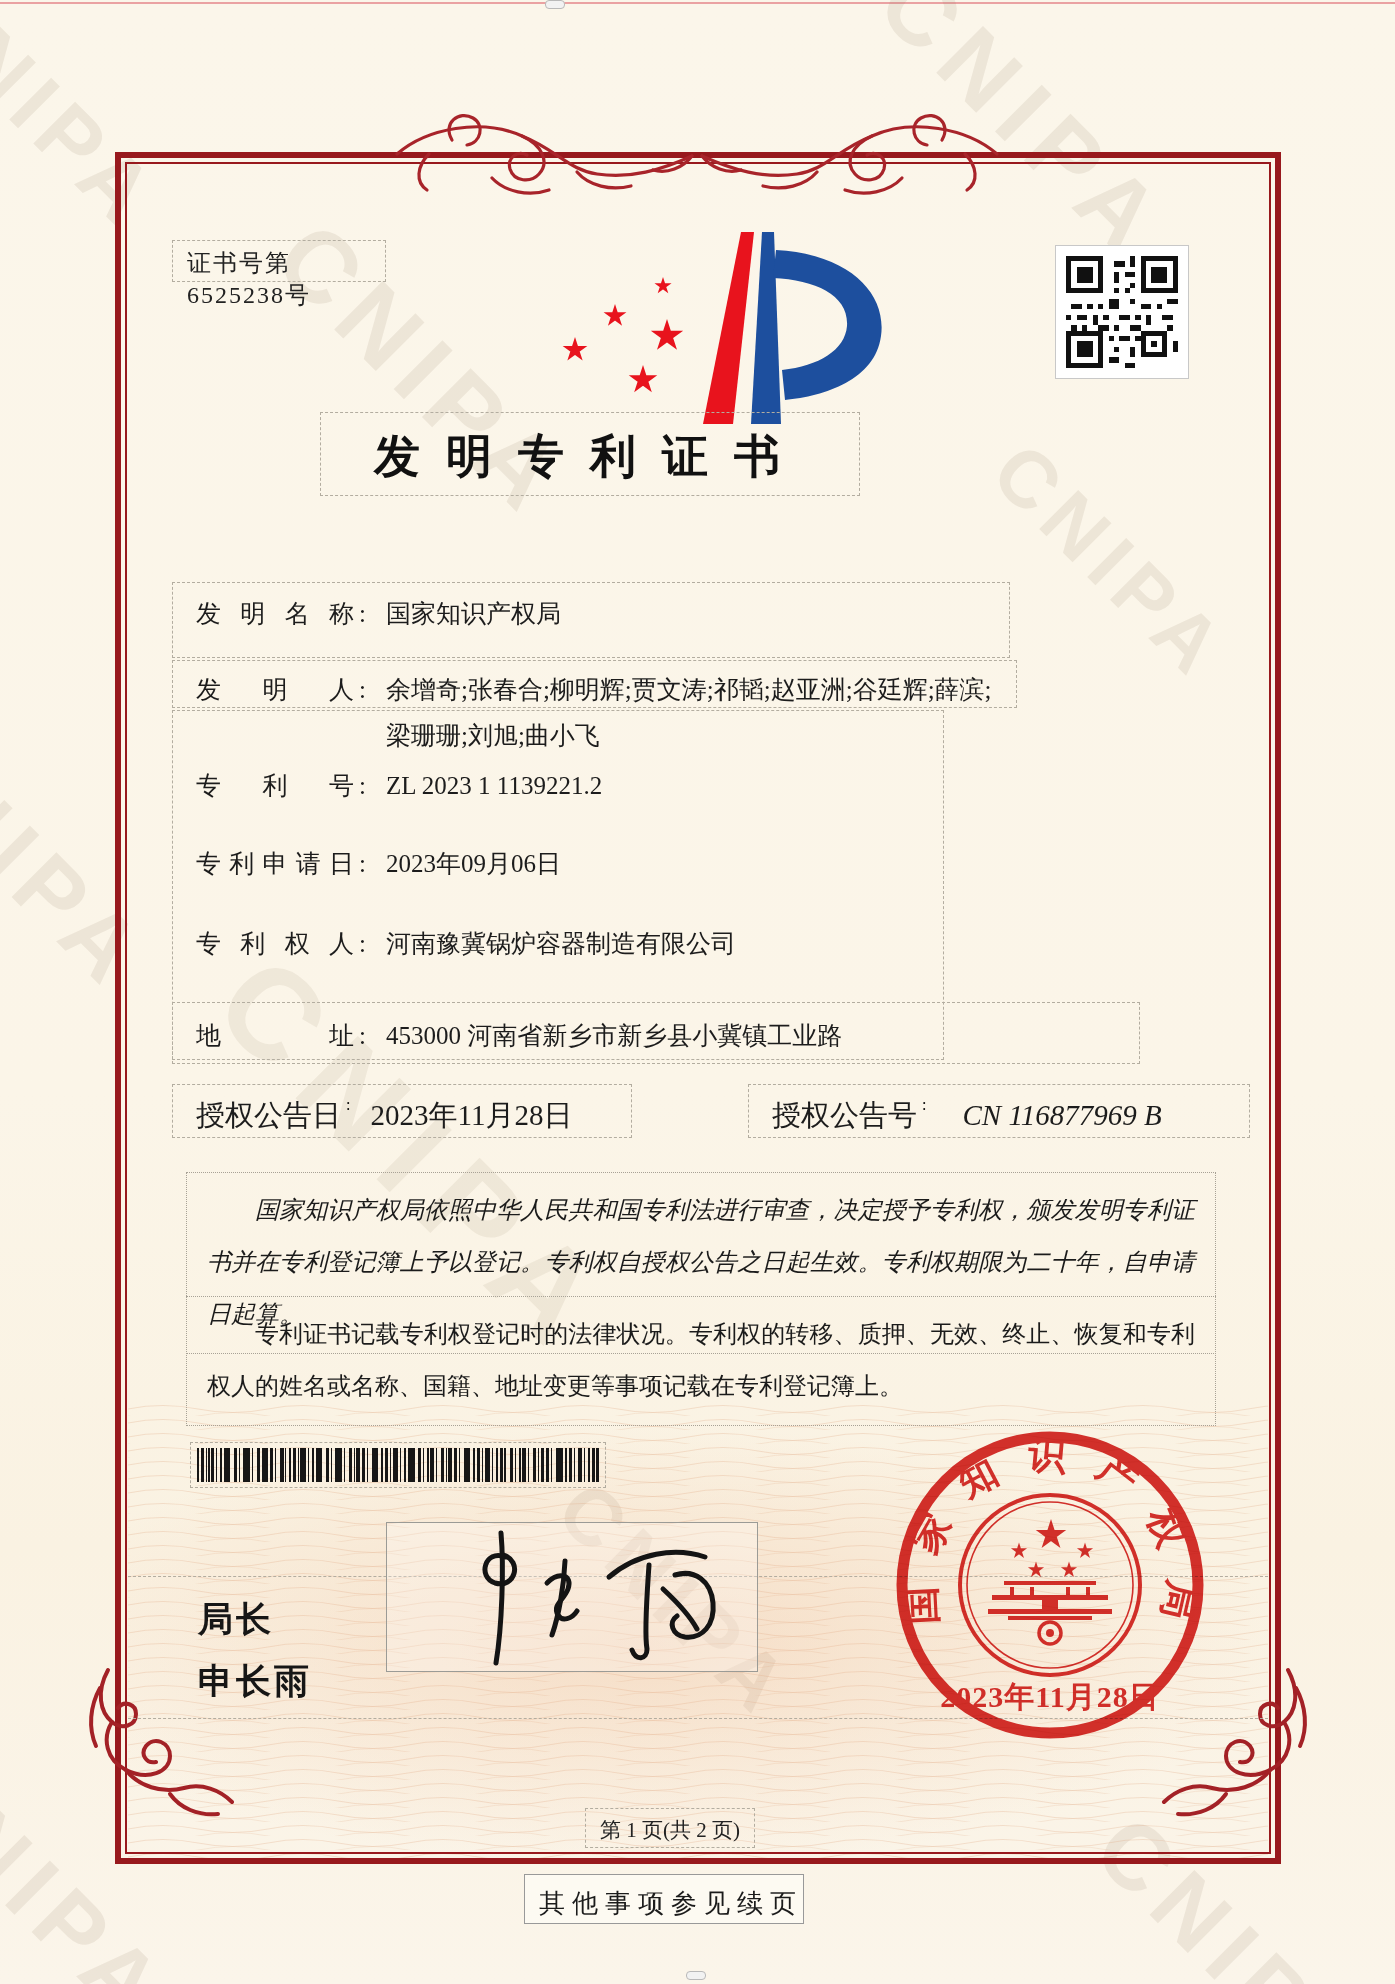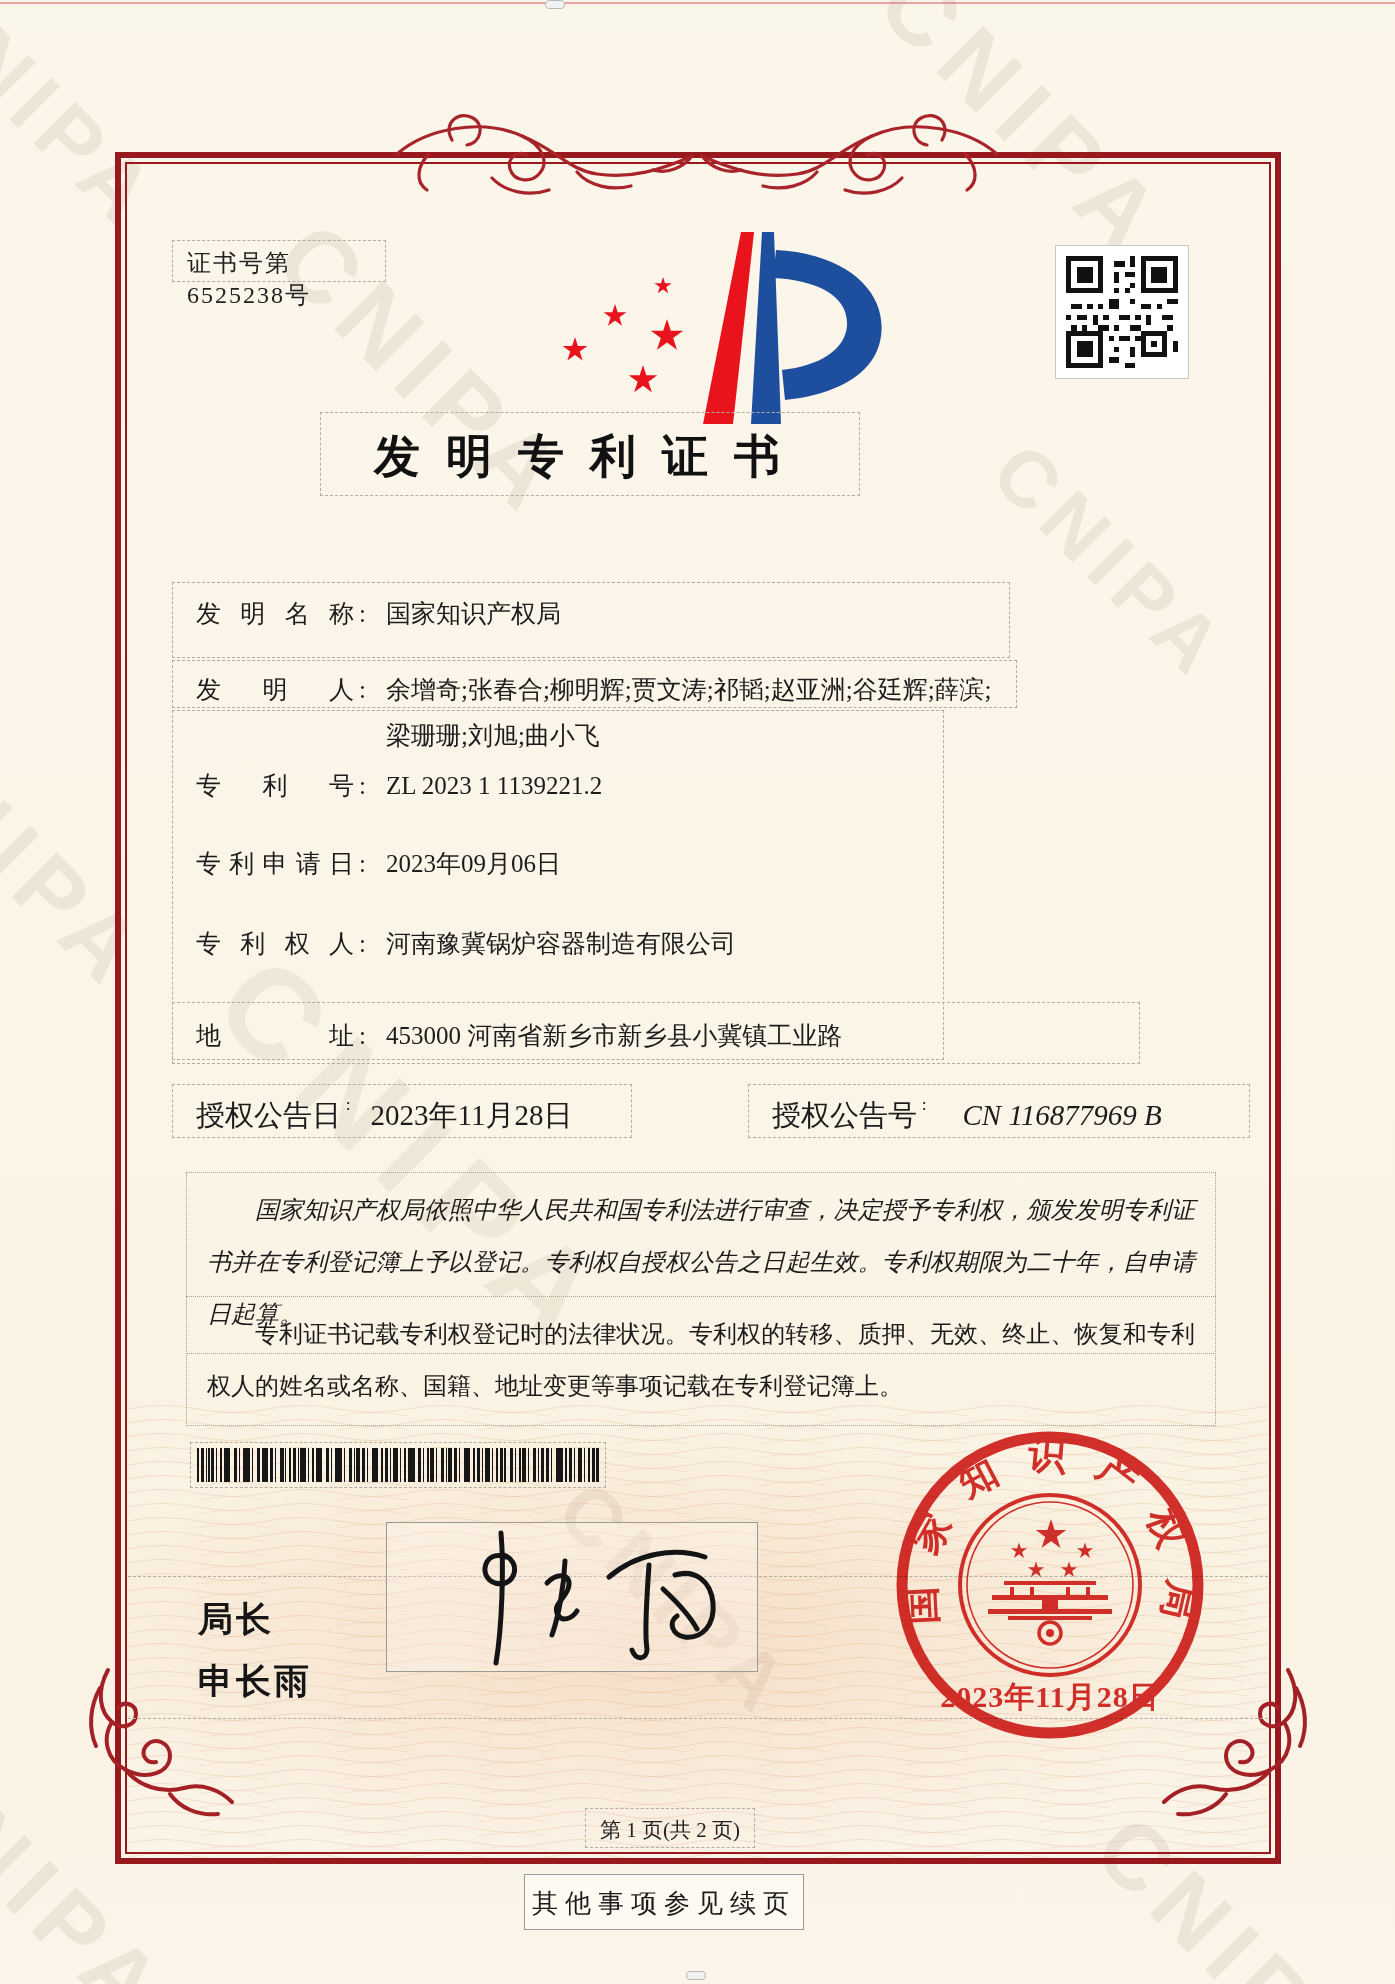--- a/index.html
+++ b/index.html
@@ -55,23 +55,23 @@
   .sig-box { position:absolute; left:386px; top:1522px; width:372px; height:150px;
              border:1px solid #9b9b96; background:rgba(255,255,255,0.25); }
   .boss { position:absolute; left:198px; font-family:"Liberation Sans", sans-serif;
           font-weight:700; font-size:35px; color:#161616; letter-spacing:3px; }
   .waves { position:absolute; left:128px; top:1402px; width:1140px; height:460px; opacity:0.6; }
   .tint { position:absolute; left:128px; top:1430px; width:1140px; height:432px;
           background:radial-gradient(ellipse at 45% 50%, rgba(235,172,130,0.30), rgba(235,172,130,0) 72%); }
   .pageno { position:absolute; left:585px; top:1808px; width:170px; height:40px;
             border:1px dashed #b3ada0; font-size:21px; color:#222; text-align:center;
             padding-top:7px; }
-  .note { position:absolute; left:524px; top:1874px; width:280px; height:56px;
+  .note { position:absolute; left:524px; top:1874px; width:280px; height:50px;
           border:1px solid #999; background:#fdfaf2; font-size:26px; letter-spacing:7px;
-          color:#1b1b1b; text-align:center; padding-top:11px; }
+          color:#1b1b1b; text-align:right; padding-top:11px; }
   .seal { position:absolute; left:890px; top:1425px; width:320px; height:320px;
           mix-blend-mode:multiply; opacity:0.93; }
   svg { display:block; }
 </style>
 </head>
 <body>
 
 <div class="page">
 
   <div class="edge-line"></div>

